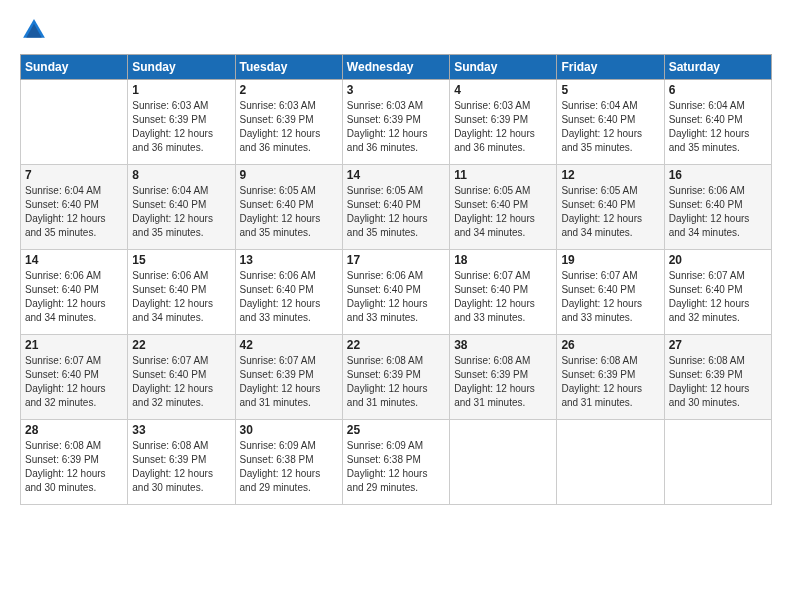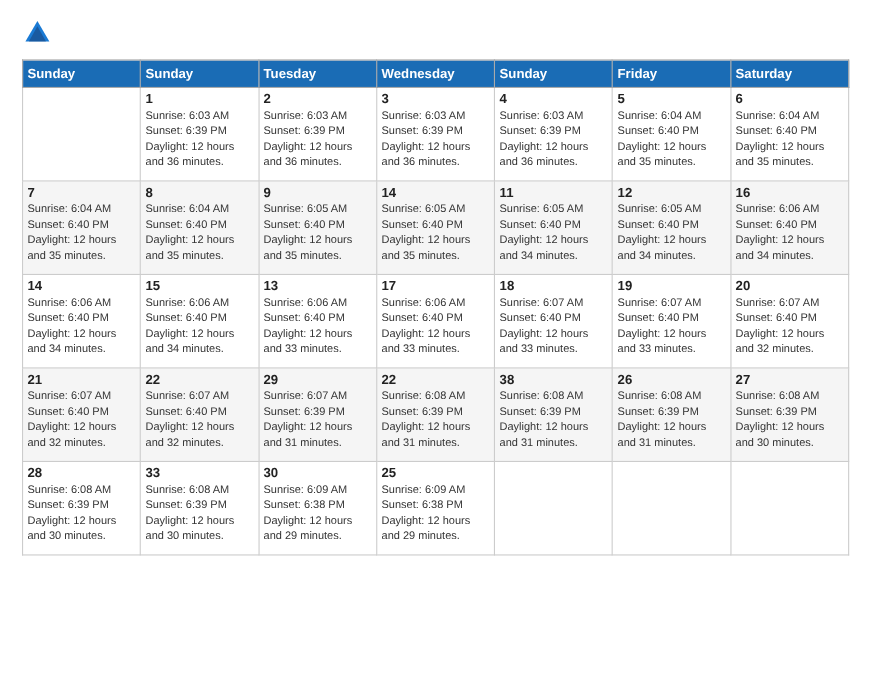--- a/index.html
+++ b/index.html
@@ -219,21 +219,21 @@
         <tr>
           <td>
             <span class="day-num">21</span>
             <div class="cell-content">Sunrise: 6:07 AM<br>Sunset: 6:40 PM<br>Daylight: 12 hours<br> and 32 minutes.</div>
           </td>
           <td>
             <span class="day-num">22</span>
             <div class="cell-content">Sunrise: 6:07 AM<br>Sunset: 6:40 PM<br>Daylight: 12 hours<br> and 32 minutes.</div>
           </td>
           <td>
-            <span class="day-num">29</span>
+            <span class="day-num">42</span>
             <div class="cell-content">Sunrise: 6:07 AM<br>Sunset: 6:39 PM<br>Daylight: 12 hours<br> and 31 minutes.</div>
           </td>
           <td>
             <span class="day-num">22</span>
             <div class="cell-content">Sunrise: 6:08 AM<br>Sunset: 6:39 PM<br>Daylight: 12 hours<br> and 31 minutes.</div>
           </td>
           <td>
             <span class="day-num">38</span>
             <div class="cell-content">Sunrise: 6:08 AM<br>Sunset: 6:39 PM<br>Daylight: 12 hours<br> and 31 minutes.</div>
           </td>

